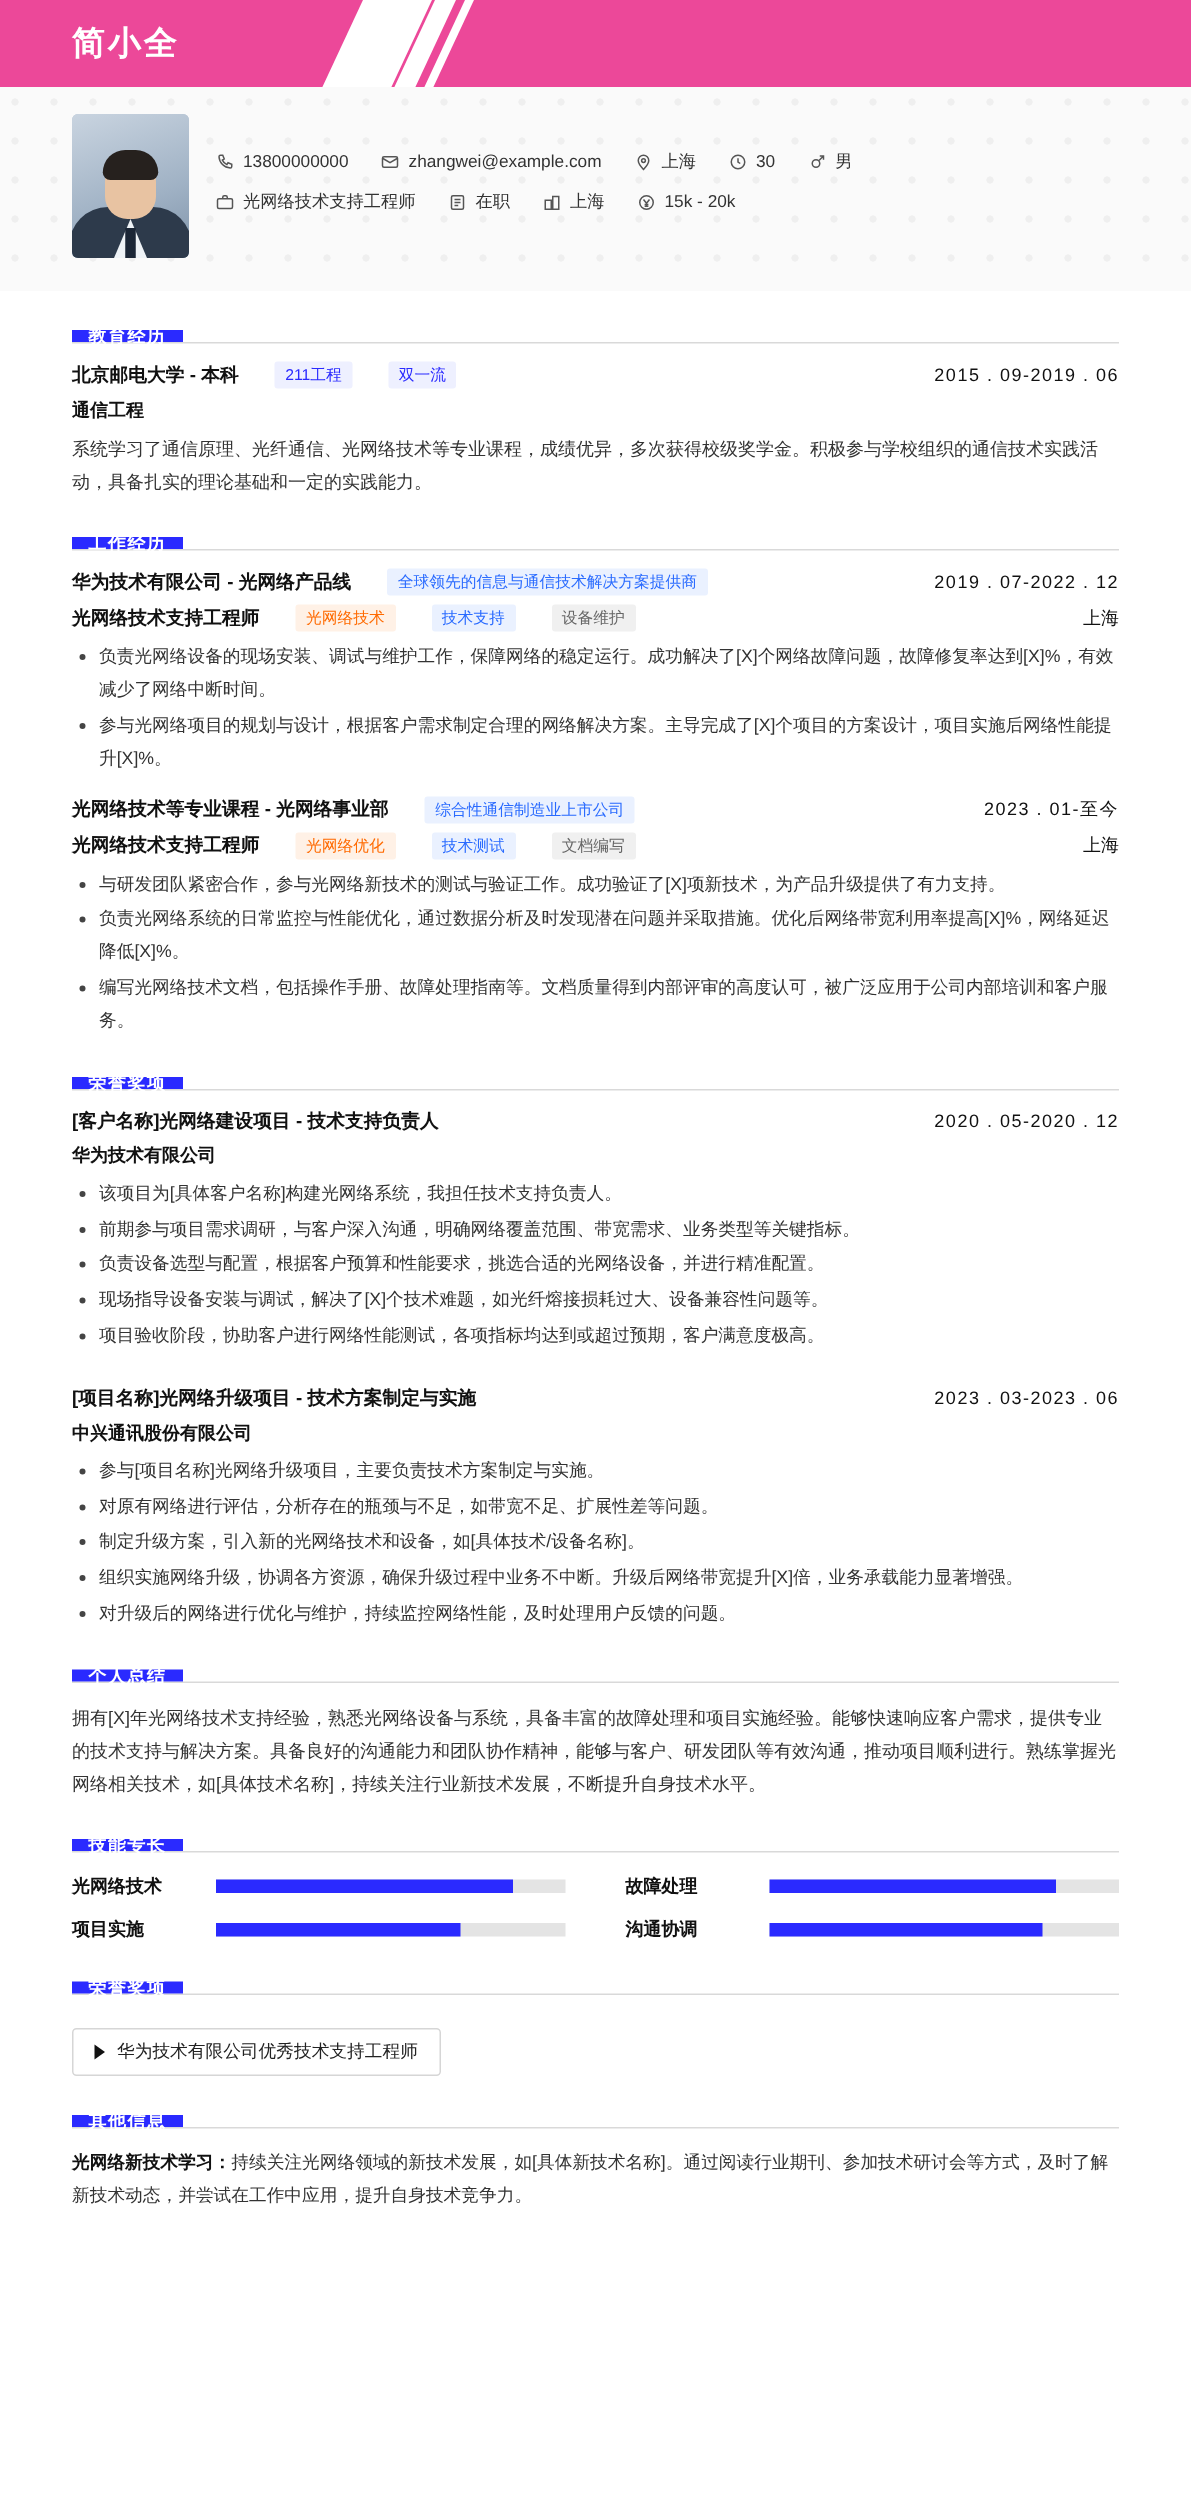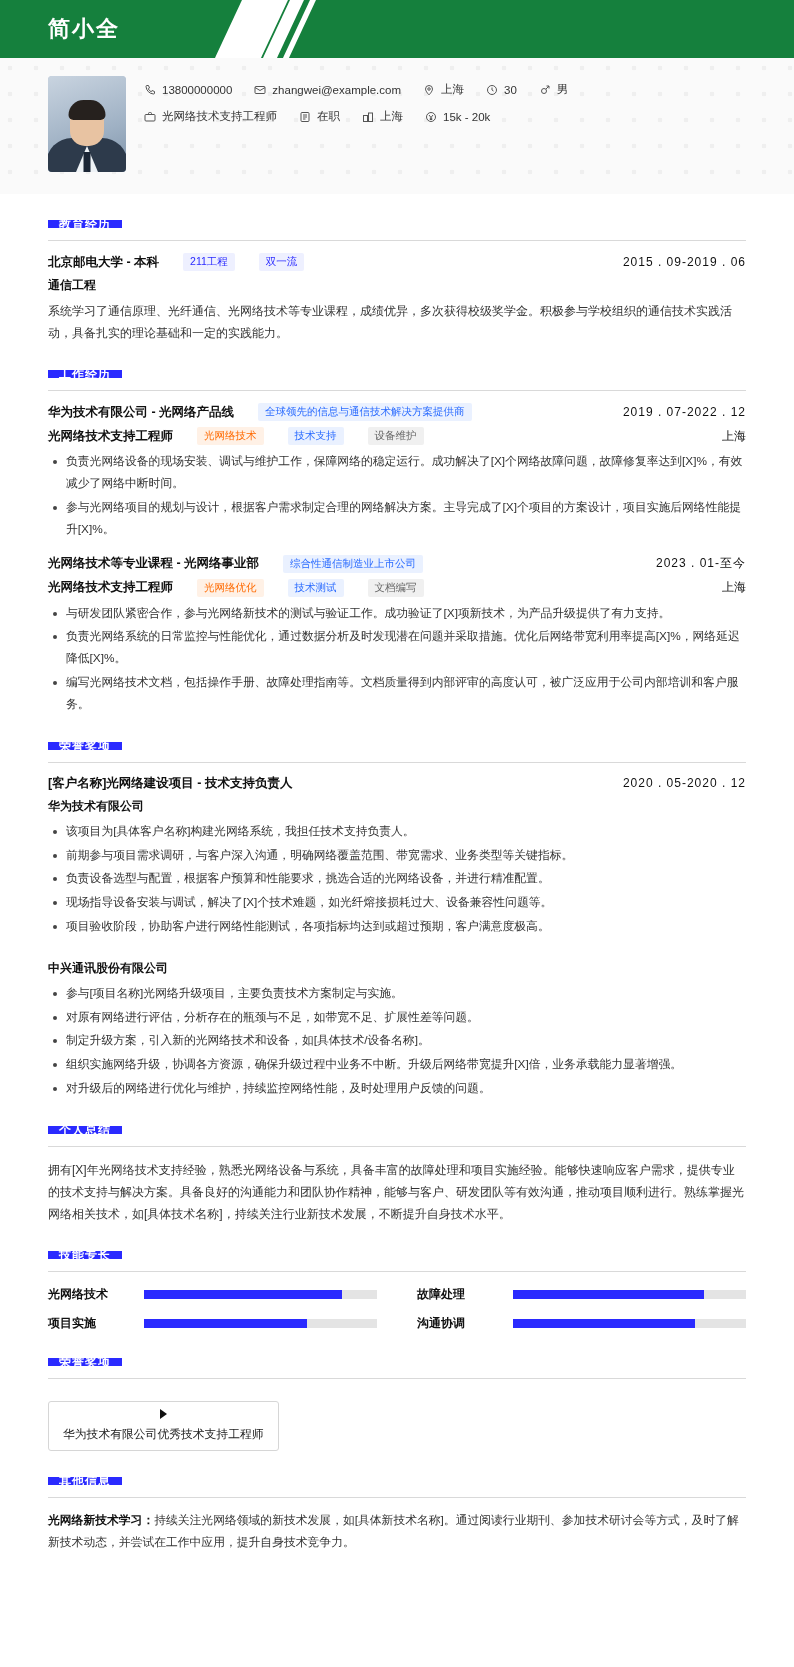--- a/index.html
+++ b/index.html
@@ -8,21 +8,21 @@
     background: #ffffff;
     font-family: "Liberation Sans", sans-serif;
     color: #222;
   }
   body { width: 794px; min-height: 1667px; position: relative; }
 
   
   .header {
     position: relative;
     height: 58px;
-    background: #15803d;
+    background: #ec4899;
     overflow: hidden;
   }
   .header .name {
     position: absolute;
     left: 48px;
     top: 14px;
     font-size: 22px;
     font-weight: bold;
     color: #ffffff;
     letter-spacing: 2px;
@@ -57,21 +57,21 @@
     min-height: 118px;
   }
   .topinfo::before {
     content: "";
     position: absolute; inset: 0;
     background-image:
       radial-gradient(circle at 10px 10px, rgba(0,0,0,0.045) 2.2px, transparent 2.6px);
     background-size: 26px 26px;
     pointer-events: none;
   }
-  .topinfo-inner { position: relative; display: flex; gap: 18px; align-items: flex-start; }
+  .topinfo-inner { position: relative; display: flex; gap: 18px; align-items: center; }
   .photo {
     width: 78px; height: 96px;
     border-radius: 4px;
     overflow: hidden;
     flex: 0 0 auto;
     background: linear-gradient(#b9c6d6, #8b9cb0);
     position: relative;
   }
   
   .photo .bg { position: absolute; inset: 0; background: linear-gradient(160deg,#c9d4e0 0%, #9fb1c4 60%, #7f93a9 100%); }
@@ -124,21 +124,21 @@
     display: inline-block;
     background: #2a2aff;
     color: #fff;
     font-size: 12px;
     font-weight: bold;
     padding: 4px 11px;
     letter-spacing: 1px;
   }
   .sect-head {
     border-bottom: 1px solid #d9d9d9;
-    padding-bottom: 12px;
+    padding-bottom: 0;
     margin-bottom: 12px;
     line-height: 0;
   }
   .sect { margin-top: 26px; }
 
   .item { margin-bottom: 14px; }
   .row {
     display: flex;
     align-items: center;
     justify-content: space-between;
@@ -208,21 +208,20 @@
   .honor {
     display: inline-flex;
     align-items: center;
     gap: 8px;
     border: 1px solid #d6d6d6;
     border-radius: 3px;
     padding: 7px 14px;
     font-size: 11.8px;
     color: #222;
     margin-top: 10px;
-    flex-direction: column;
   }
   .honor .tri {
     width: 0; height: 0;
     border-left: 7px solid #111;
     border-top: 5px solid transparent;
     border-bottom: 5px solid transparent;
   }
 
   
   .other-row { font-size: 11.8px; line-height: 1.85; color: #333; }
@@ -424,20 +423,24 @@
       <ul class="bullets">
         <li>该项目为[具体客户名称]构建光网络系统，我担任技术支持负责人。</li>
         <li>前期参与项目需求调研，与客户深入沟通，明确网络覆盖范围、带宽需求、业务类型等关键指标。</li>
         <li>负责设备选型与配置，根据客户预算和性能要求，挑选合适的光网络设备，并进行精准配置。</li>
         <li>现场指导设备安装与调试，解决了[X]个技术难题，如光纤熔接损耗过大、设备兼容性问题等。</li>
         <li>项目验收阶段，协助客户进行网络性能测试，各项指标均达到或超过预期，客户满意度极高。</li>
       </ul>
     </div>
 
     <div class="item" style="margin-top:22px;">
+      <div class="row">
+        <span class="org">[项目名称]光网络升级项目 - 技术方案制定与实施</span>
+        <span class="date">2023 . 03-2023 . 06</span>
+      </div>
       <div class="subline">中兴通讯股份有限公司</div>
       <ul class="bullets">
         <li>参与[项目名称]光网络升级项目，主要负责技术方案制定与实施。</li>
         <li>对原有网络进行评估，分析存在的瓶颈与不足，如带宽不足、扩展性差等问题。</li>
         <li>制定升级方案，引入新的光网络技术和设备，如[具体技术/设备名称]。</li>
         <li>组织实施网络升级，协调各方资源，确保升级过程中业务不中断。升级后网络带宽提升[X]倍，业务承载能力显著增强。</li>
         <li>对升级后的网络进行优化与维护，持续监控网络性能，及时处理用户反馈的问题。</li>
       </ul>
     </div>
   </div>

